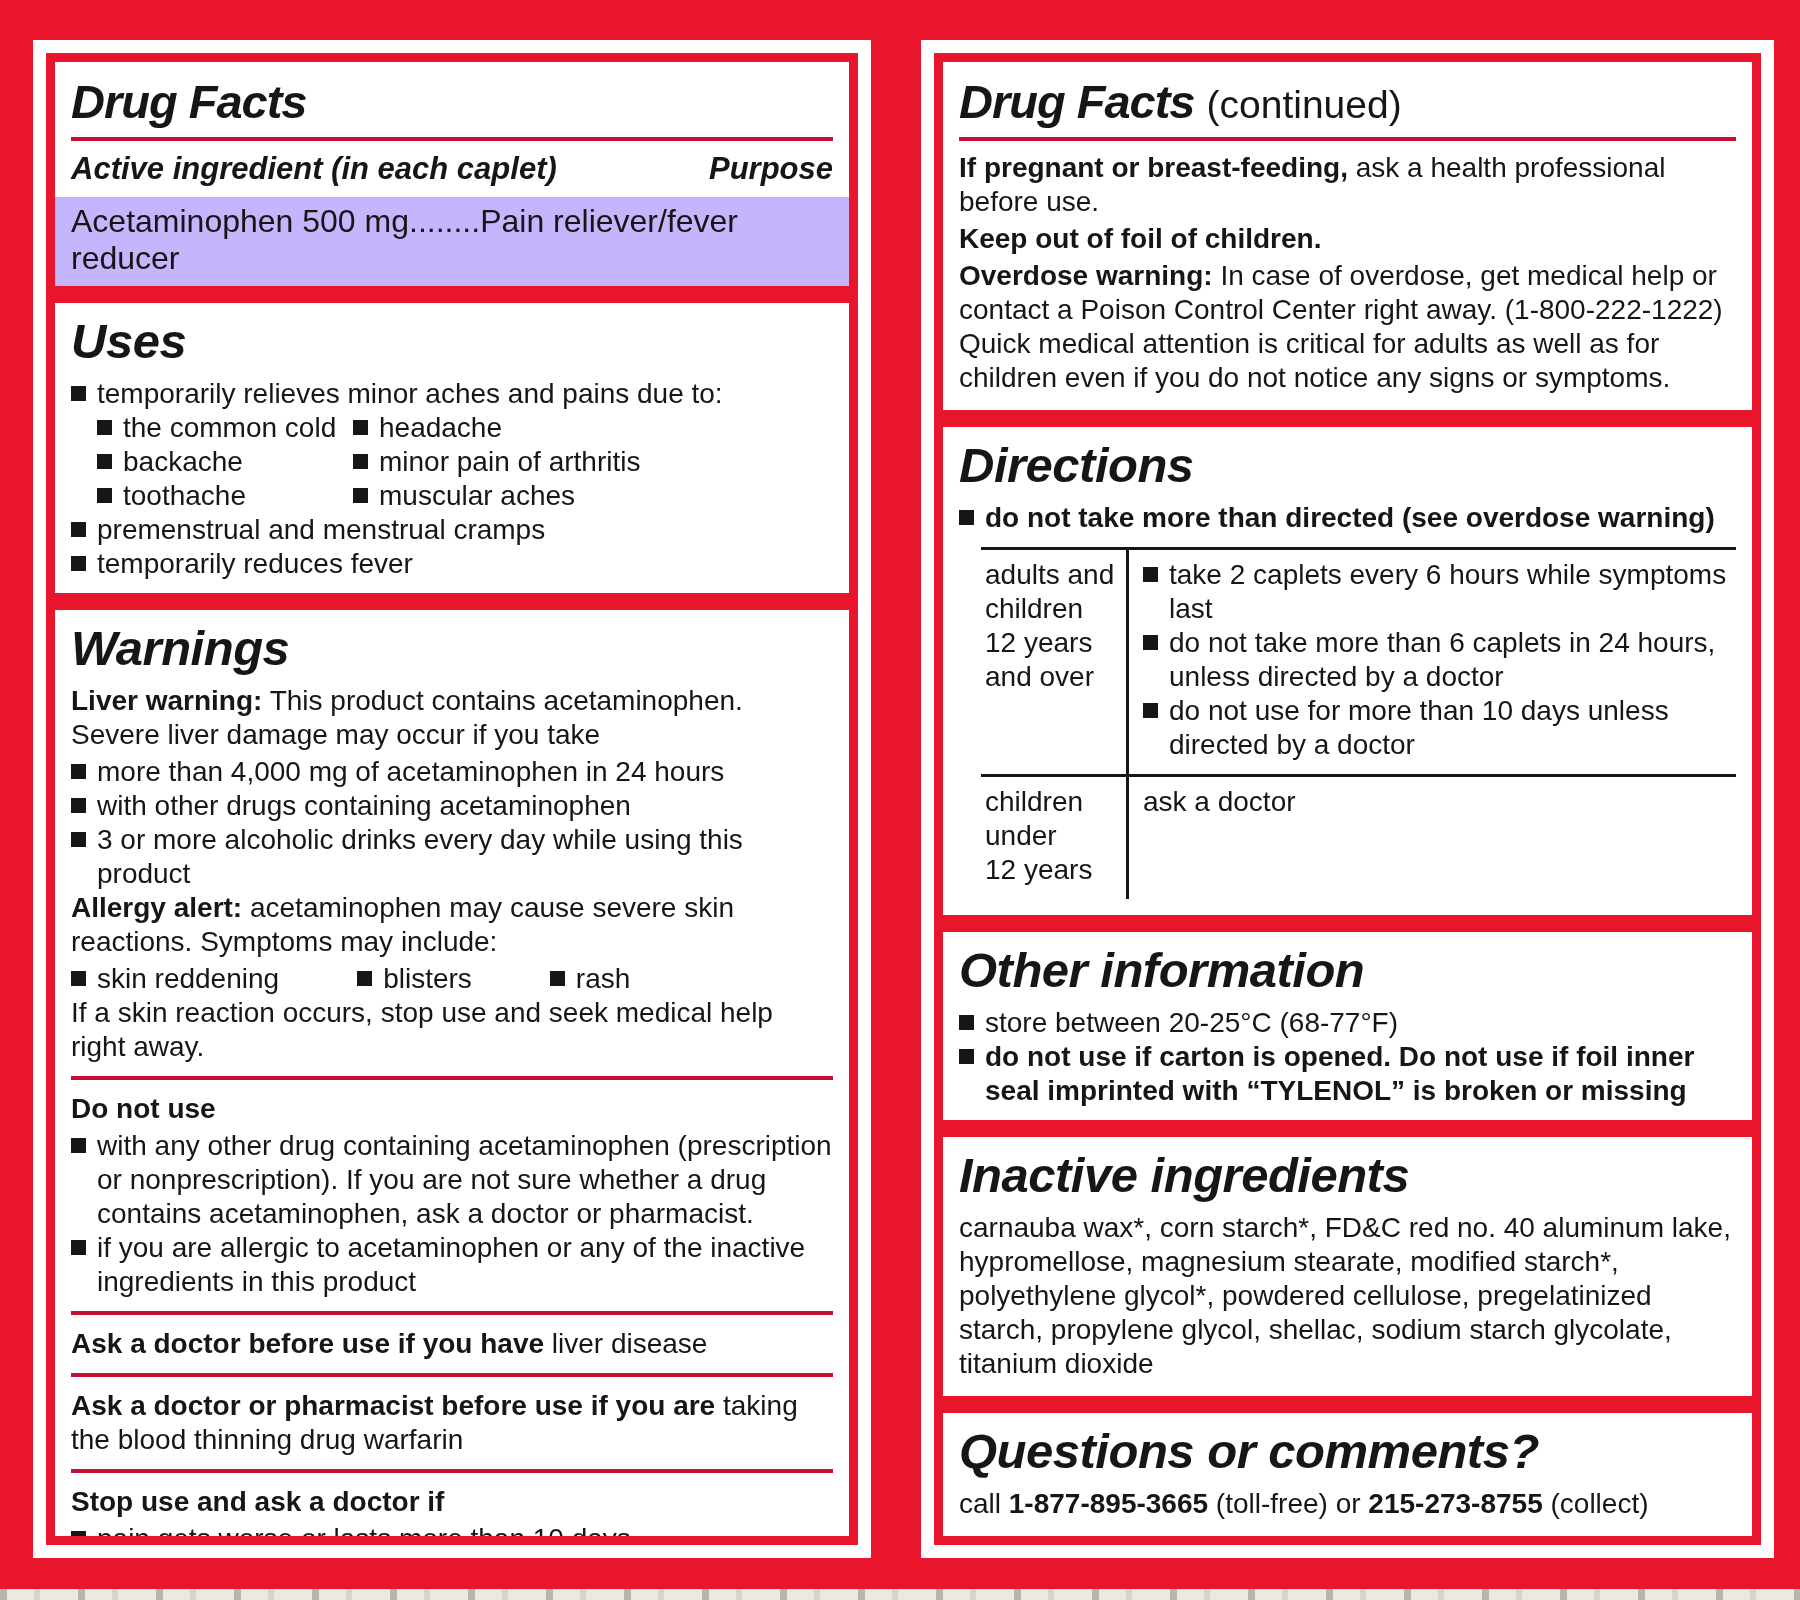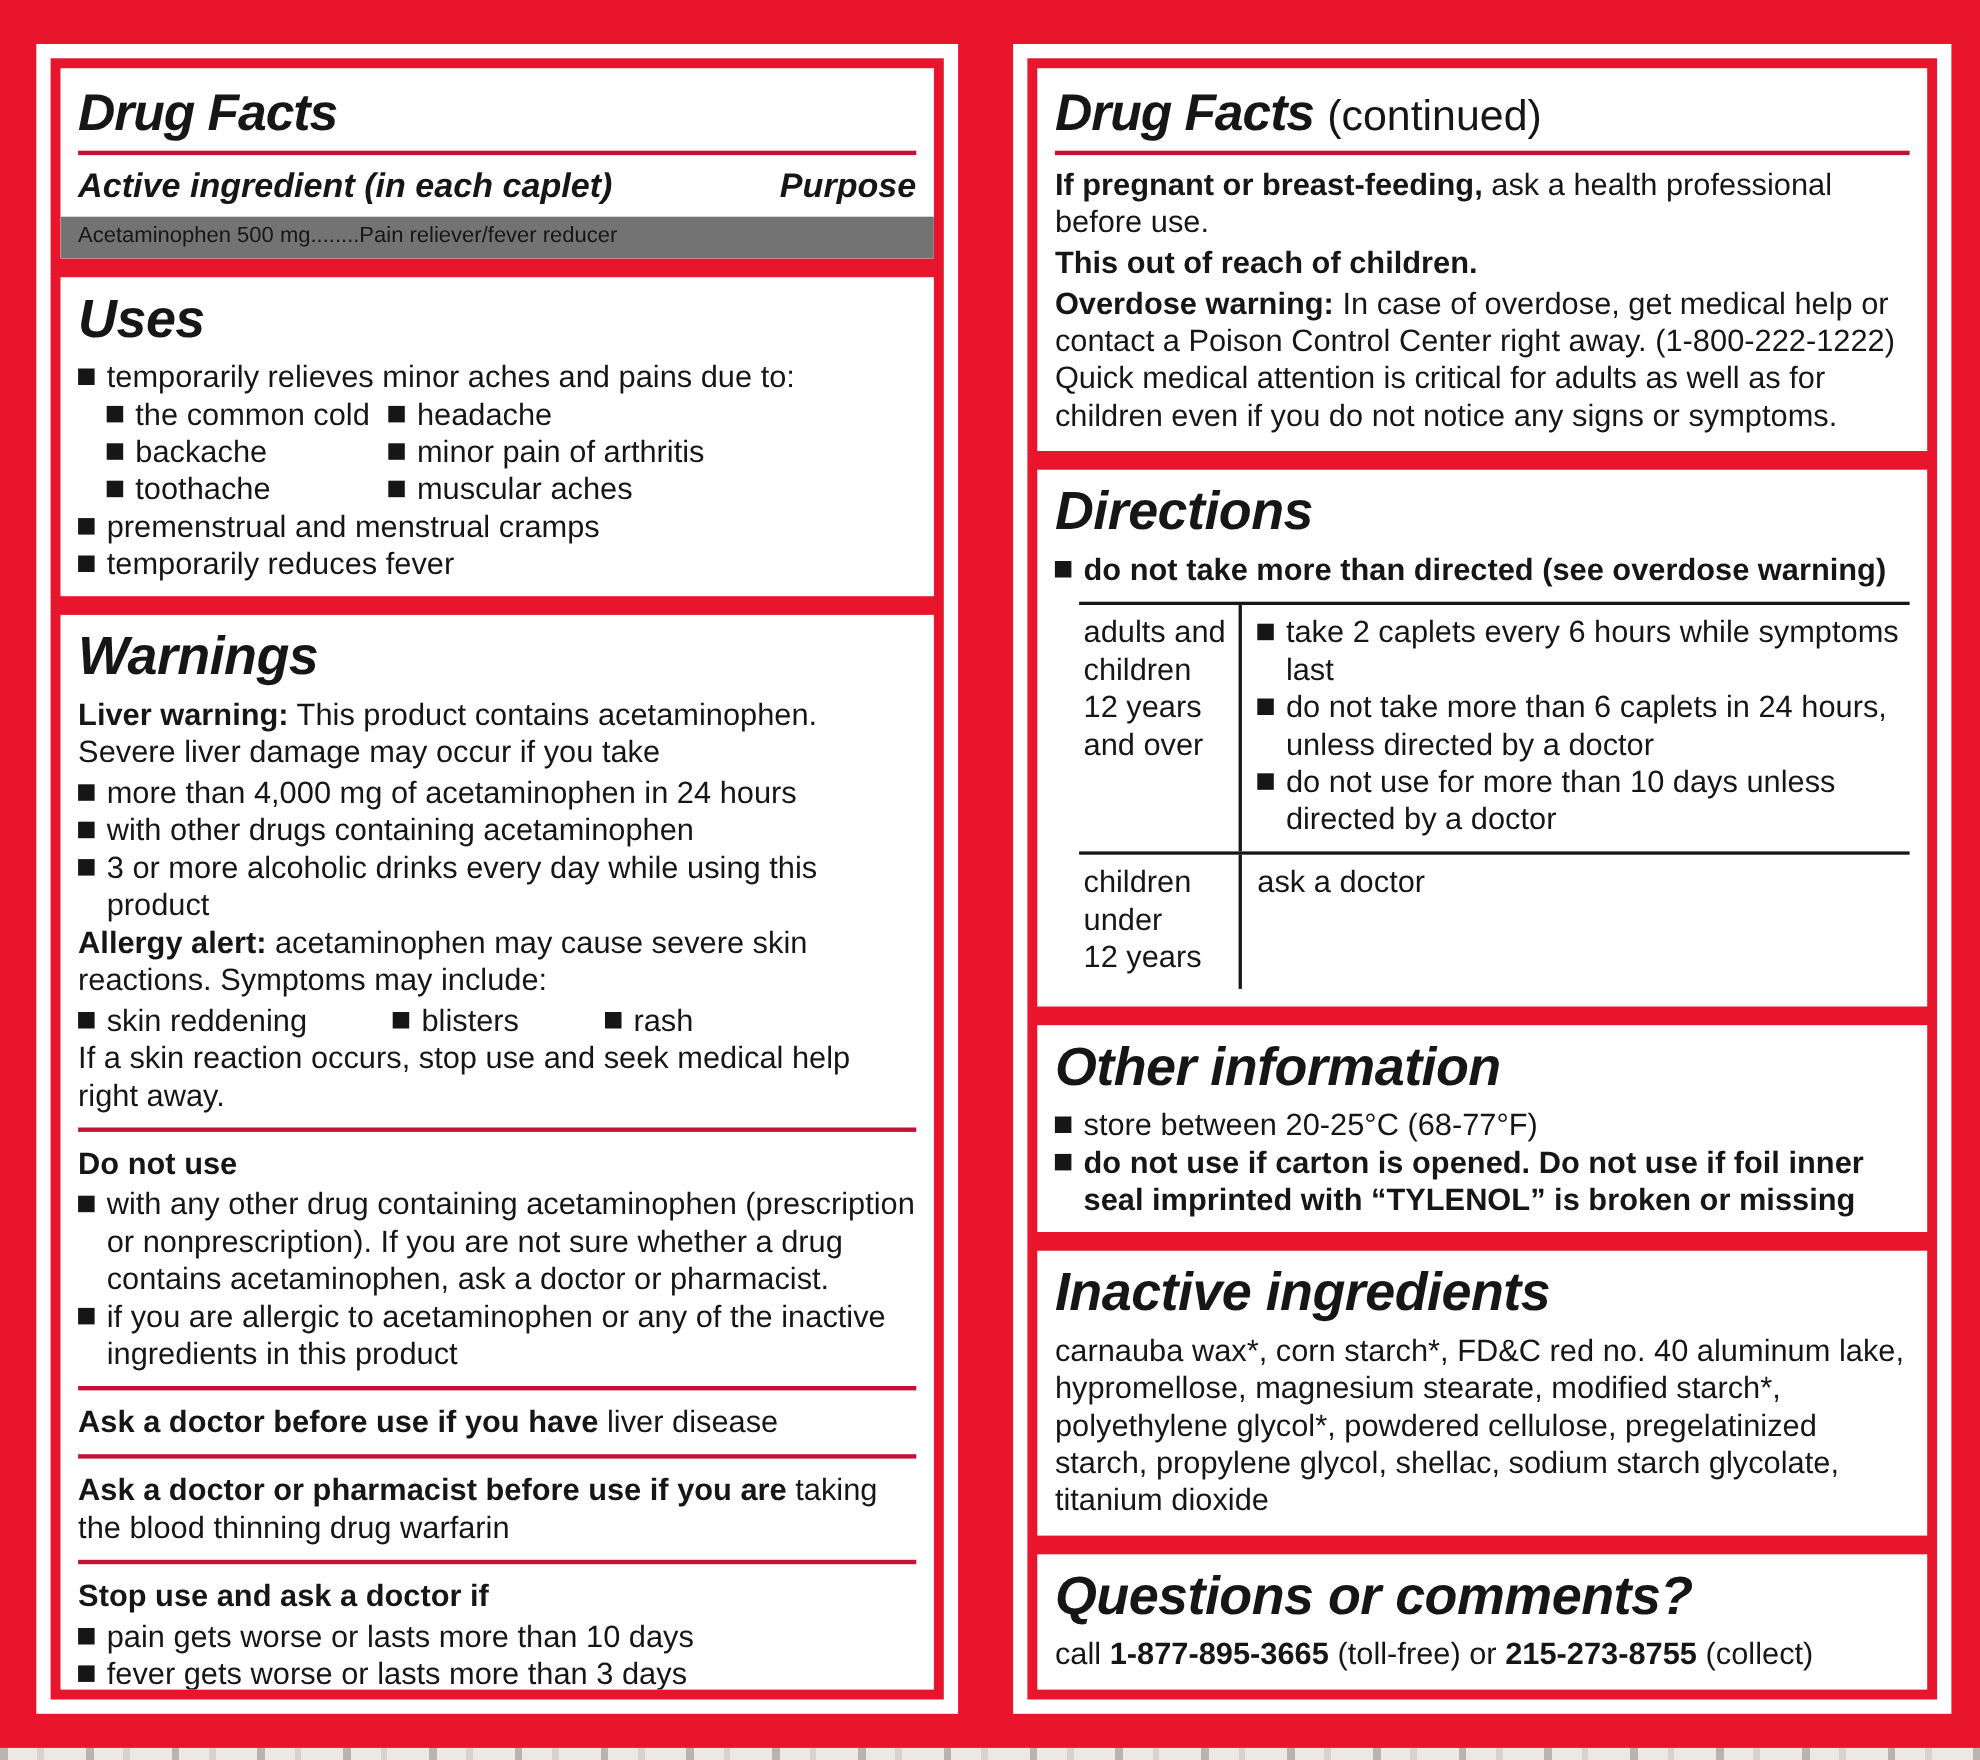--- a/index.html
+++ b/index.html
@@ -22,21 +22,21 @@
   .cont{font-weight:normal;font-style:normal;font-size:39px;letter-spacing:0;}
   .rule{height:4px;background:#c41237;margin:12px 0;}
   .title-rule{margin:8px 0 10px;}
   .sec-title{font-size:49px;font-weight:bold;font-style:italic;letter-spacing:-0.5px;margin:2px 0 8px;}
 
   .body-text,.para,.b,.dt-who,.dt-what{font-size:28px;line-height:34px;}
   .para{margin:0 0 3px;}
   .bold{font-weight:bold;}
 
   .ai-row{display:flex;justify-content:space-between;font-weight:bold;font-style:italic;font-size:31px;margin:2px 0 10px;gap:20px;}
-  .highlight{background:#737373;margin:0 -16px -12px;padding:6px 16px 9px;font-size:20px;}
+  .highlight{background:#c4b5fd;margin:0 -16px -12px;padding:6px 16px 9px;font-size:32px;}
 
   .b{display:flex;}
   .b::before{content:"";flex:0 0 15px;width:15px;height:15px;background:#161616;margin:9px 11px 0 0;}
   .lvl2{}
   .uses-cols{display:grid;grid-template-columns:256px 1fr;margin-left:26px;}
   .inline-bullets{display:flex;gap:78px;}
 
   .dir-table{border-top:3px solid #161616;margin:12px 0 4px 22px;}
   .dt-row{display:grid;grid-template-columns:148px 1fr;}
   .dt-row.second{border-top:3px solid #161616;}
@@ -127,21 +127,21 @@
 
   </section>
 </div>
 
 <div class="panel" id="right-panel">
 
   <section class="box">
     <div class="df-title"><span>Drug Facts</span> <span class="cont">(continued)</span></div>
     <div class="rule title-rule"></div>
     <p class="para"><span class="bold">If pregnant or breast-feeding,</span> <span>ask a health professional before use.</span></p>
-    <p class="para bold">This out of reach of children.</p>
+    <p class="para bold">Keep out of foil of children.</p>
     <p class="para"><span class="bold">Overdose warning:</span> <span>In case of overdose, get medical help or contact a Poison Control Center right away. (1-800-222-1222) Quick medical attention is critical for adults as well as for children even if you do not notice any signs or symptoms.</span></p>
   </section>
 
   <section class="box">
     <div class="sec-title">Directions</div>
     <div class="b bold">do not take more than directed (see overdose warning)</div>
     <div class="dir-table">
       <div class="dt-row">
         <div class="dt-who">adults and
 children

